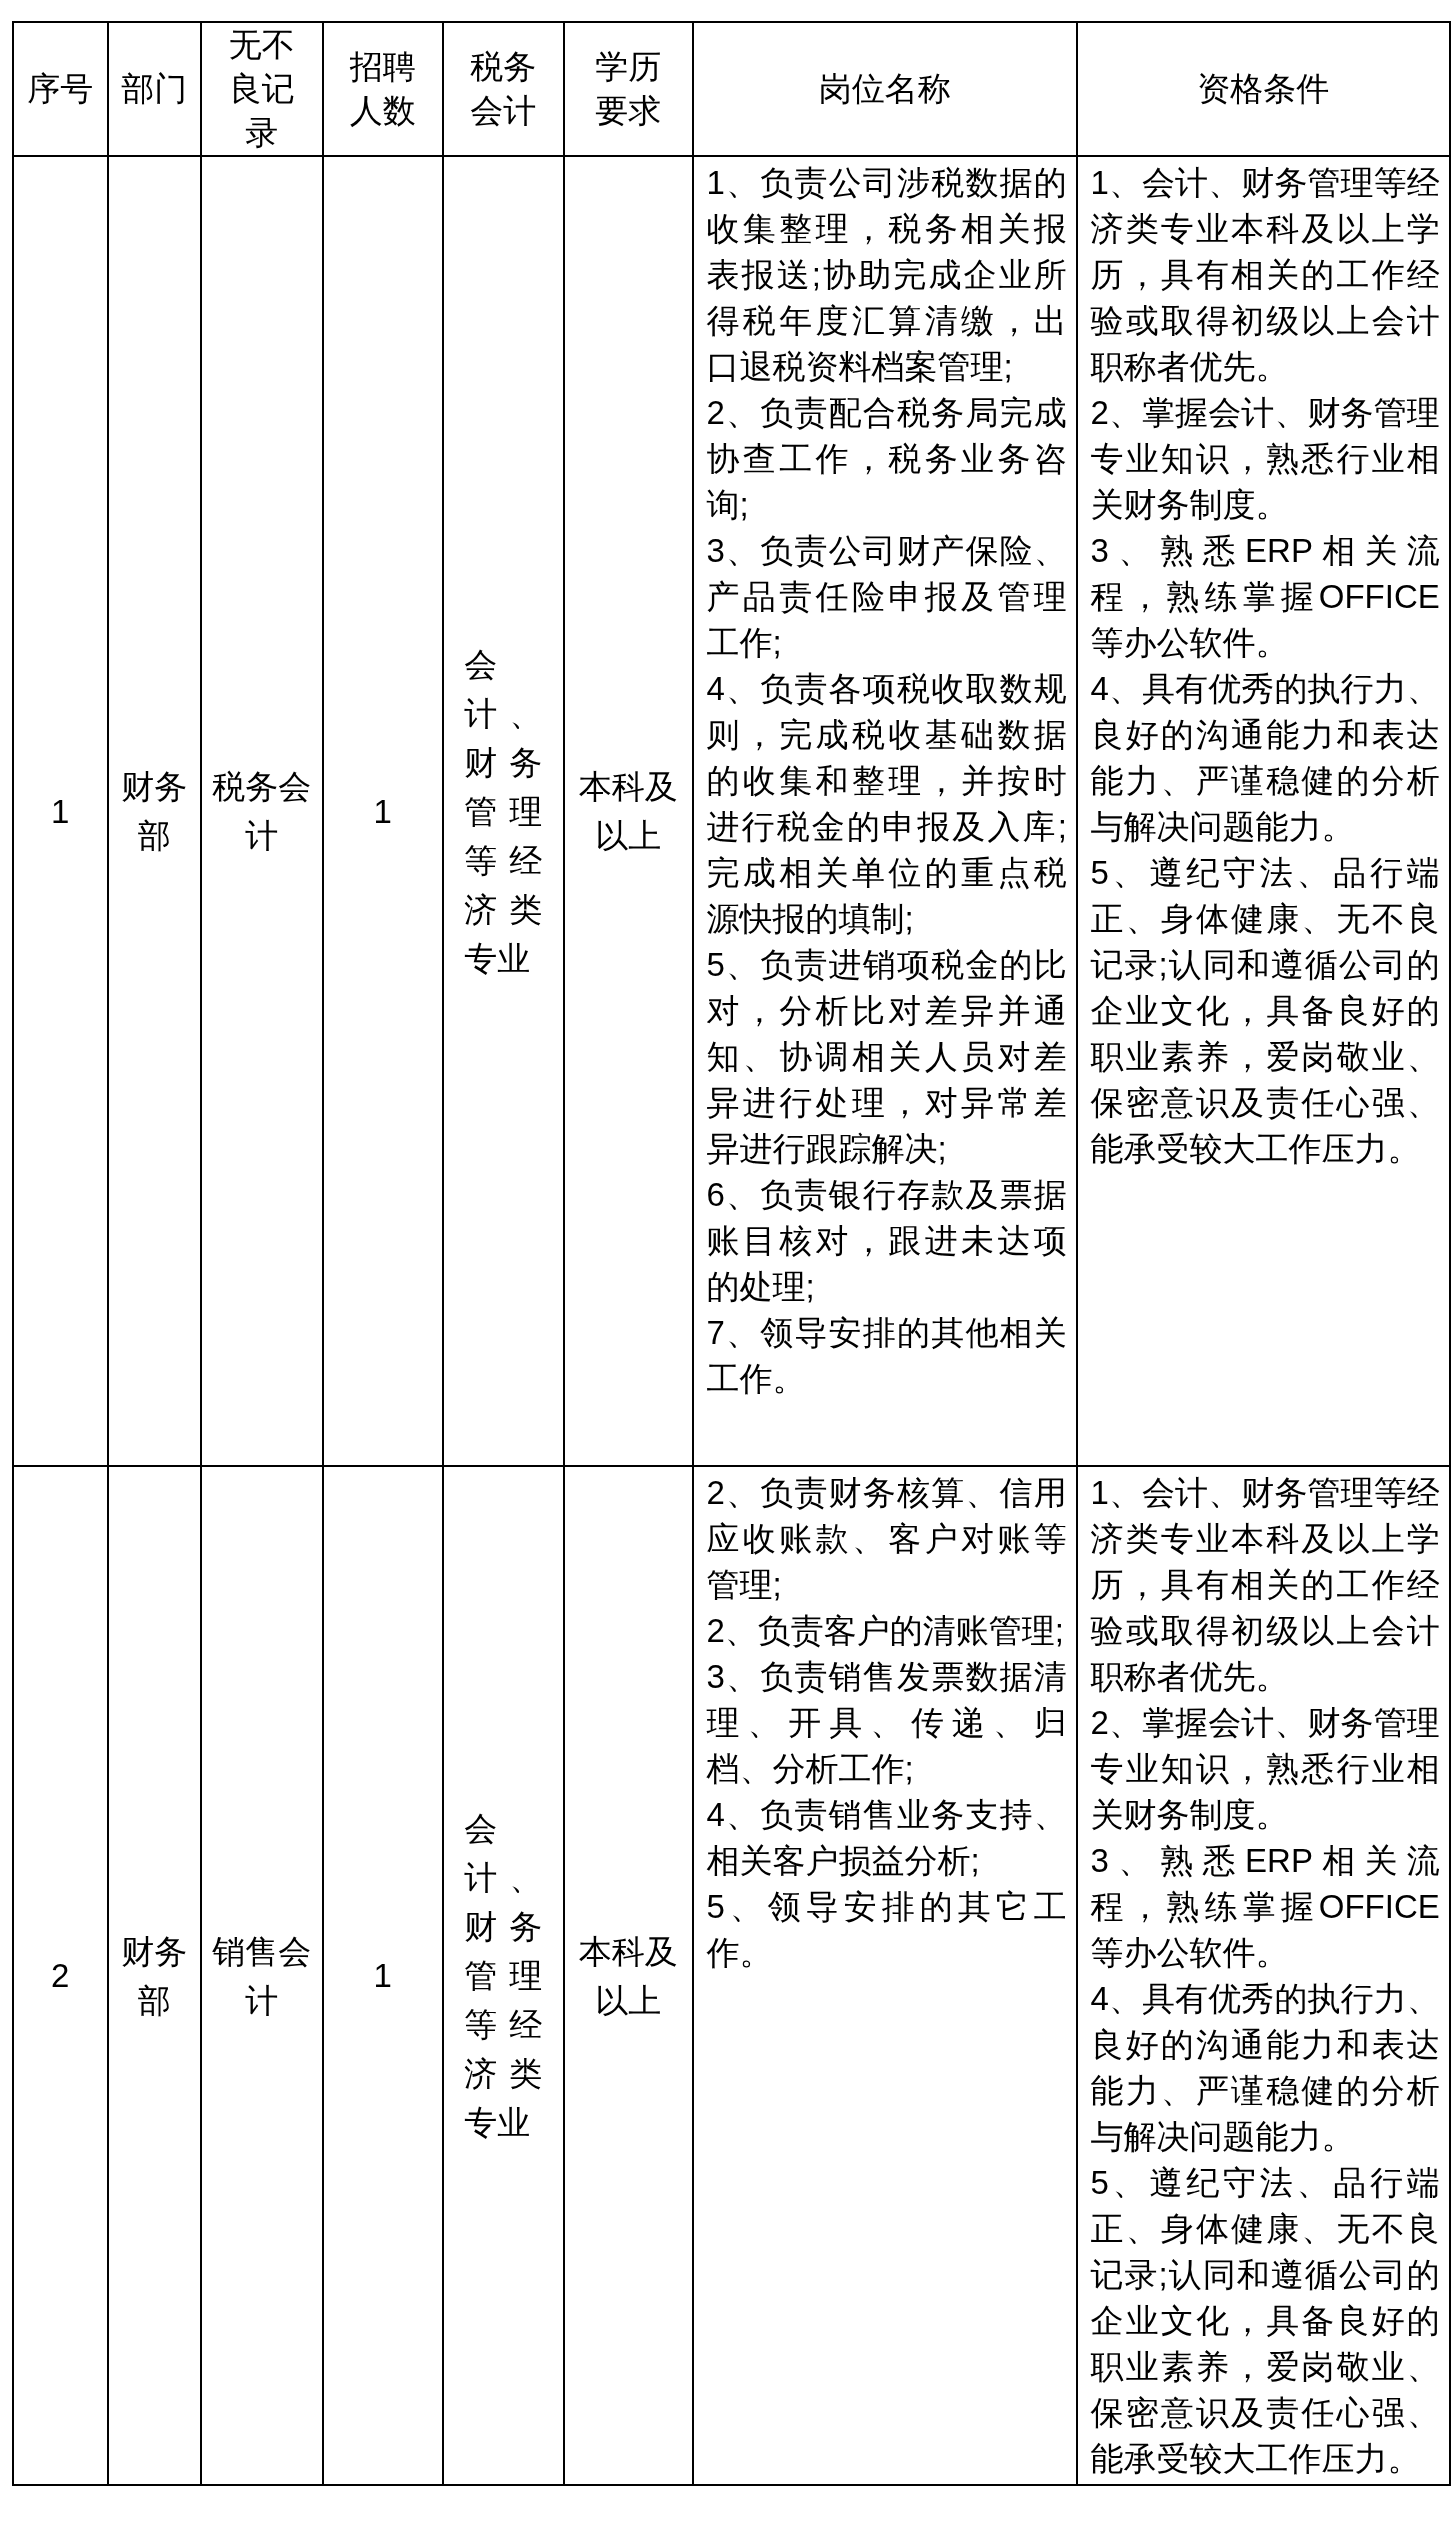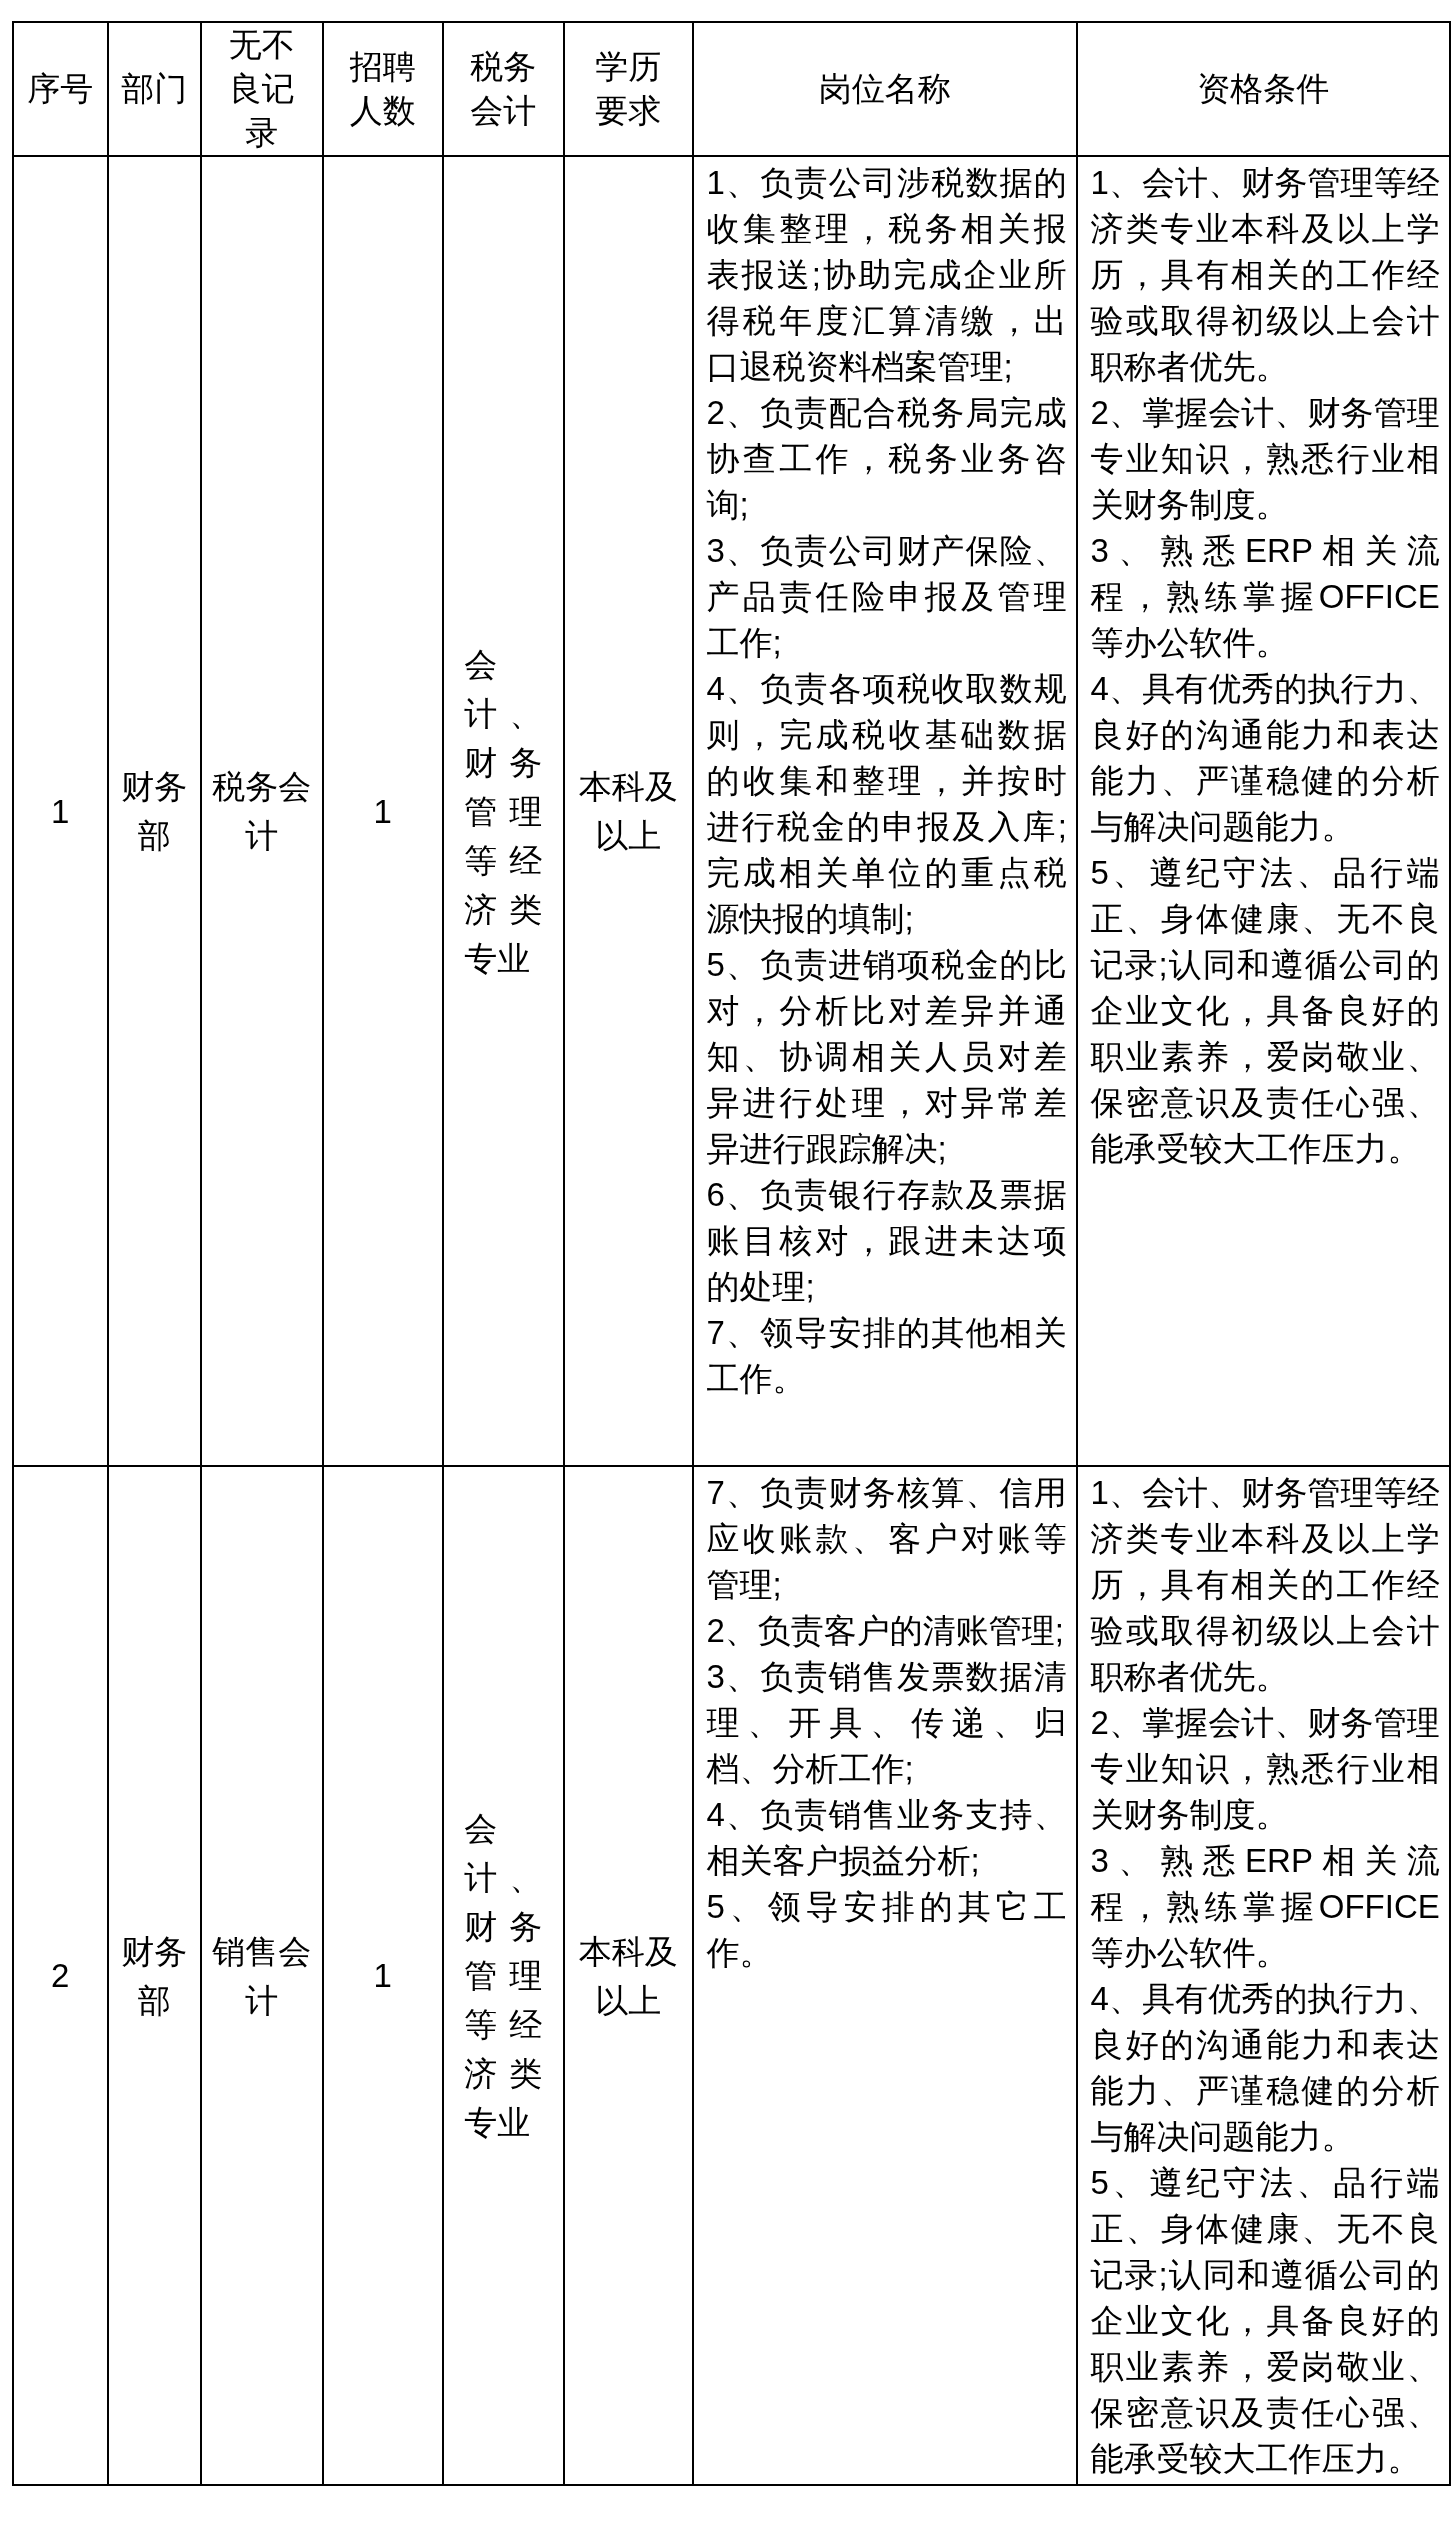--- a/index.html
+++ b/index.html
@@ -129,21 +129,21 @@
     <tr class="row-2">
       <td class="cell-center">2</td>
       <td class="cell-center">财务部</td>
       <td class="cell-center">销售会计</td>
       <td class="cell-center">1</td>
       <td class="cell-major">
           <div class="major-inner">会计、财务管理等经济类专业</div>
         </td>
       <td class="cell-edu">本科及以上</td>
       <td class="cell-text">
-          <div class="para">7、负责财务核算、信用应收账款、客户对账等管理;</div>
+          <div class="para">2、负责财务核算、信用应收账款、客户对账等管理;</div>
           <div class="para">2、负责客户的清账管理;</div>
           <div class="para">3、负责销售发票数据清理、开具、传递、归档、分析工作;</div>
           <div class="para">4、负责销售业务支持、相关客户损益分析;</div>
           <div class="para">5、领导安排的其它工作。</div>
         </td>
       <td class="cell-text">
           <div class="para">1、会计、财务管理等经济类专业本科及以上学历，具有相关的工作经验或取得初级以上会计职称者优先。</div>
           <div class="para">2、掌握会计、财务管理专业知识，熟悉行业相关财务制度。</div>
           <div class="para">3、熟悉ERP相关流程，熟练掌握OFFICE 等办公软件。</div>
           <div class="para">4、具有优秀的执行力、良好的沟通能力和表达能力、严谨稳健的分析与解决问题能力。</div>

